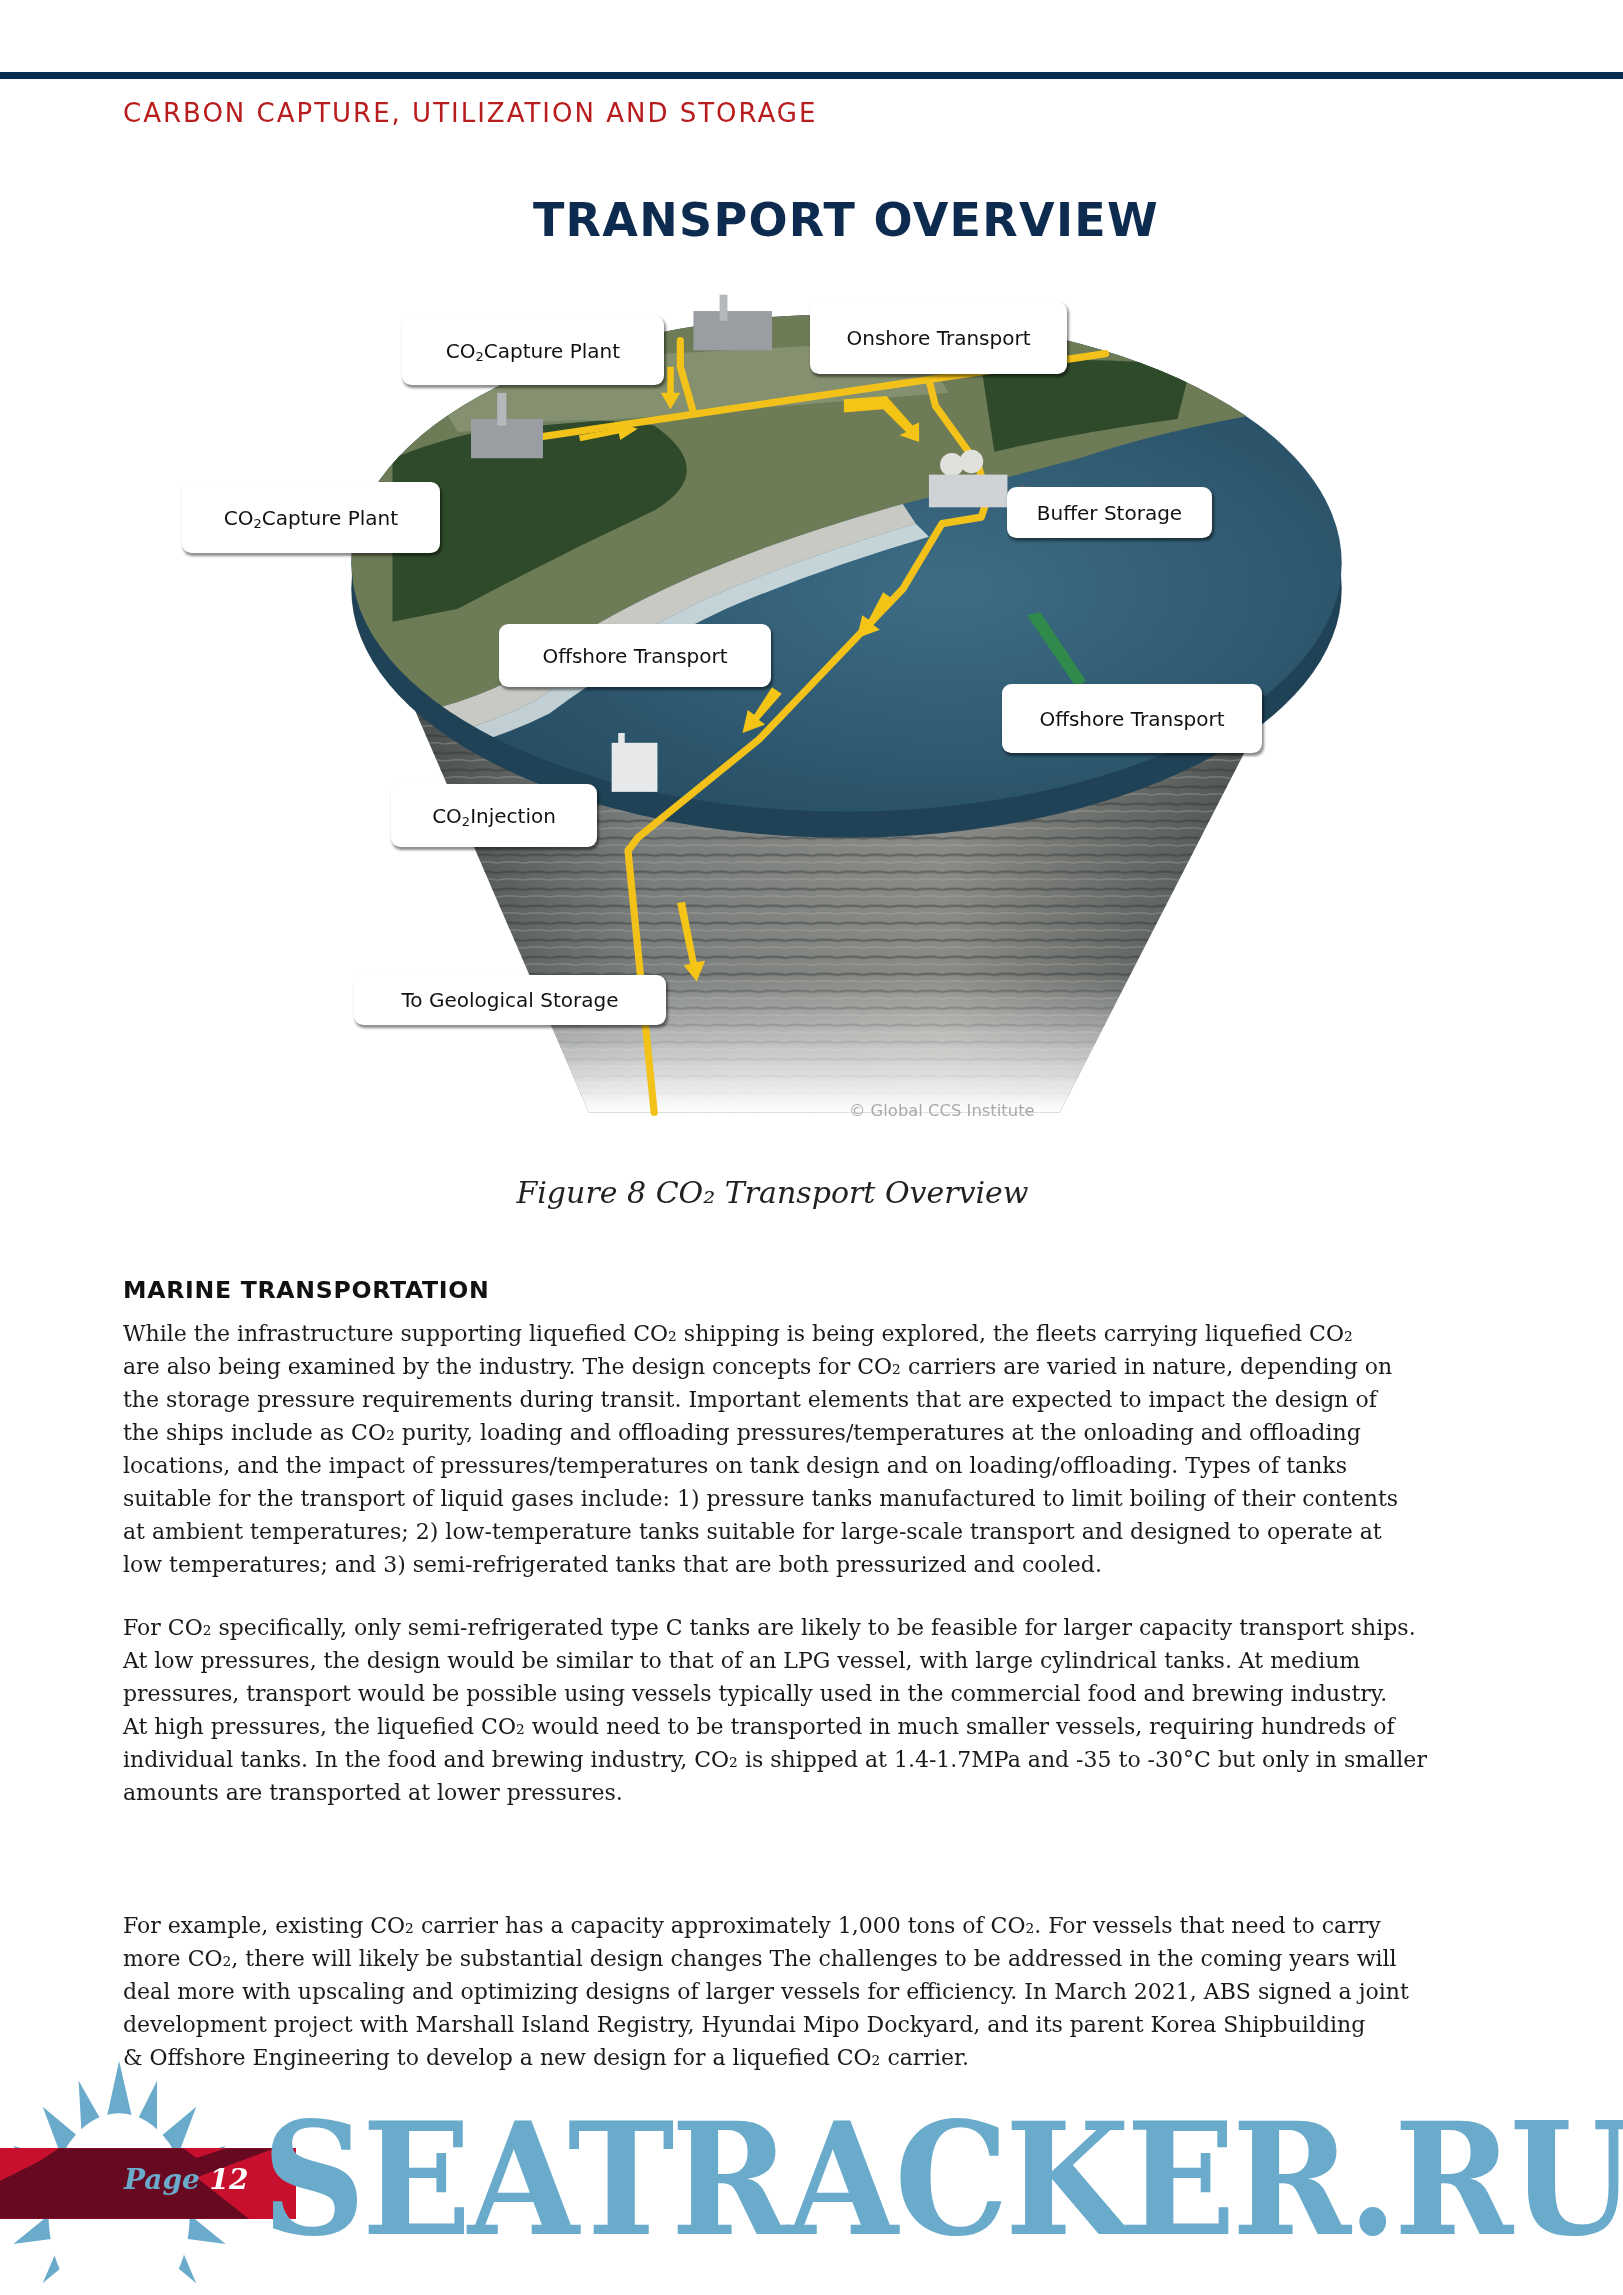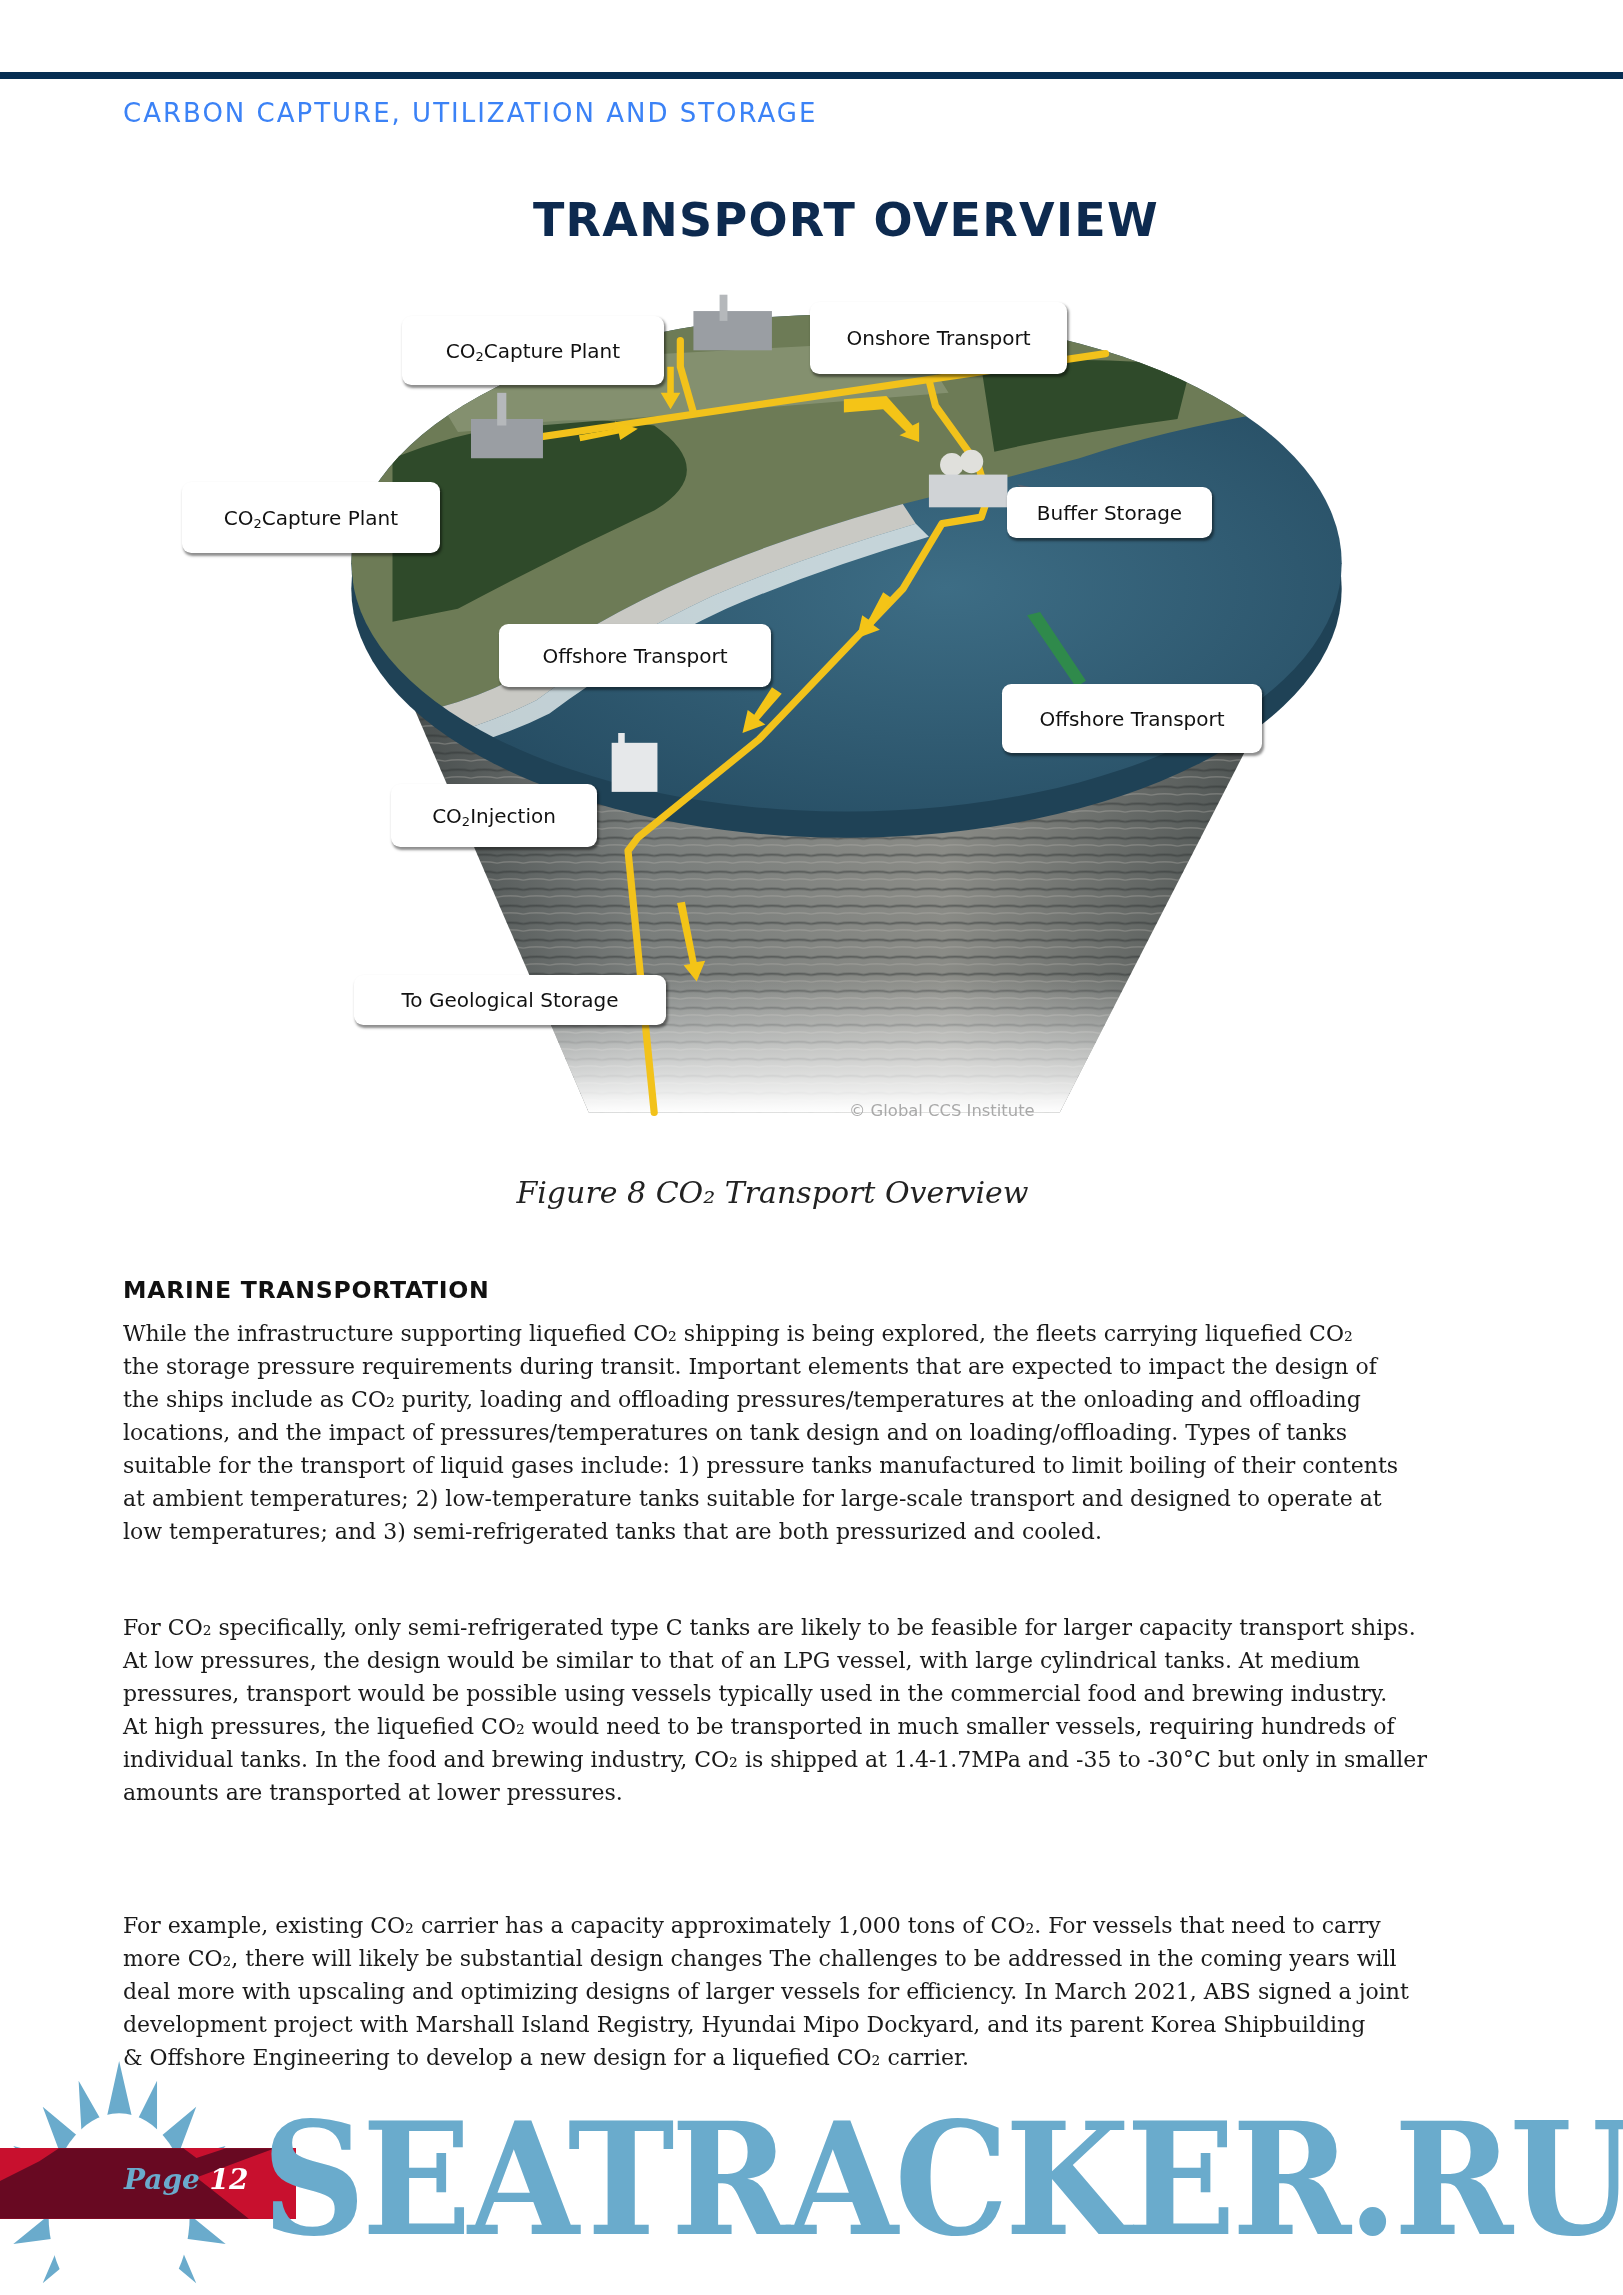--- a/index.html
+++ b/index.html
@@ -1,18 +1,18 @@
 <!DOCTYPE html>
 <html style="font-size:10.5px"><head>
 <meta charset="utf-8">
 <style>
   html, body { margin:0; padding:0; background:#ffffff; }
   body { width:1623px; height:2295px; position:relative; overflow:hidden; font-family:"Liberation Sans", sans-serif; color:#1a1a1a; }
   .top-rule { position:absolute; left:0; top:72px; width:1623px; height:7.2px; background:#052d52; }
-  .running-head { position:absolute; left:123px; top:98px; font-size:26px; letter-spacing:2px; color:#3b82f6; font-family:"DejaVu Sans", sans-serif; font-weight:normal; }
+  .running-head { position:absolute; left:123px; top:98px; font-size:26px; letter-spacing:2px; color:#b91c1c; font-family:"DejaVu Sans", sans-serif; font-weight:normal; }
   .page-title { position:absolute; left:0; width:1623px; top:193px; text-align:center; font-size:46px; font-weight:bold; color:#0d2a4f; letter-spacing:1.3px; font-family:"DejaVu Sans", sans-serif; padding-left:69px; box-sizing:border-box; }
 
   .figure { position:absolute; left:0; top:0; width:1623px; height:1152px; }
   .figure svg { position:absolute; left:0; top:0; }
   .callout { position:absolute; background:#ffffff; border-radius:9.2px; box-shadow: 1.3px 2.6px 2.6px rgba(0,0,0,0.45); display:flex; align-items:center; justify-content:center; font-family:"DejaVu Sans", sans-serif; font-size:20px; color:#111; white-space:nowrap; }
   .callout .sub { font-size:13px; position:relative; top:5.9px; }
   .copyright { position:absolute; left:849px; top:1101px; font-size:16.4px; color:#a9a9a9; font-family:"DejaVu Sans", sans-serif; }
 
   .caption { position:absolute; left:0; width:1460px; top:1175px; text-align:center; font-style:italic; font-size:30px; color:#222; font-family:"DejaVu Serif", serif; padding-left:85px; box-sizing:border-box; }
   .section-head { position:absolute; left:123px; top:1276px; font-size:23.6px; font-weight:bold; color:#111; font-family:"DejaVu Sans", sans-serif; letter-spacing:0.7px; }
@@ -142,20 +142,21 @@
 
   <div class="copyright">© Global CCS Institute</div>
 </div>
 
 <div class="caption">Figure 8 CO₂ Transport Overview</div>
 
 <div class="section-head">MARINE TRANSPORTATION</div>
 
 <div class="para" id="para1">
   <span class="line">While the infrastructure supporting liquefied CO₂ shipping is being explored, the fleets carrying liquefied CO₂</span>
+  <span class="line">are also being examined by the industry. The design concepts for CO₂ carriers are varied in nature, depending on</span>
   <span class="line">the storage pressure requirements during transit. Important elements that are expected to impact the design of</span>
   <span class="line">the ships include as CO₂ purity, loading and offloading pressures/temperatures at the onloading and offloading</span>
   <span class="line">locations, and the impact of pressures/temperatures on tank design and on loading/offloading. Types of tanks</span>
   <span class="line">suitable for the transport of liquid gases include: 1) pressure tanks manufactured to limit boiling of their contents</span>
   <span class="line">at ambient temperatures; 2) low-temperature tanks suitable for large-scale transport and designed to operate at</span>
   <span class="line">low temperatures; and 3) semi-refrigerated tanks that are both pressurized and cooled.</span>
 </div>
 
 <div class="para" id="para2">
   <span class="line">For CO₂ specifically, only semi-refrigerated type C tanks are likely to be feasible for larger capacity transport ships.</span>

